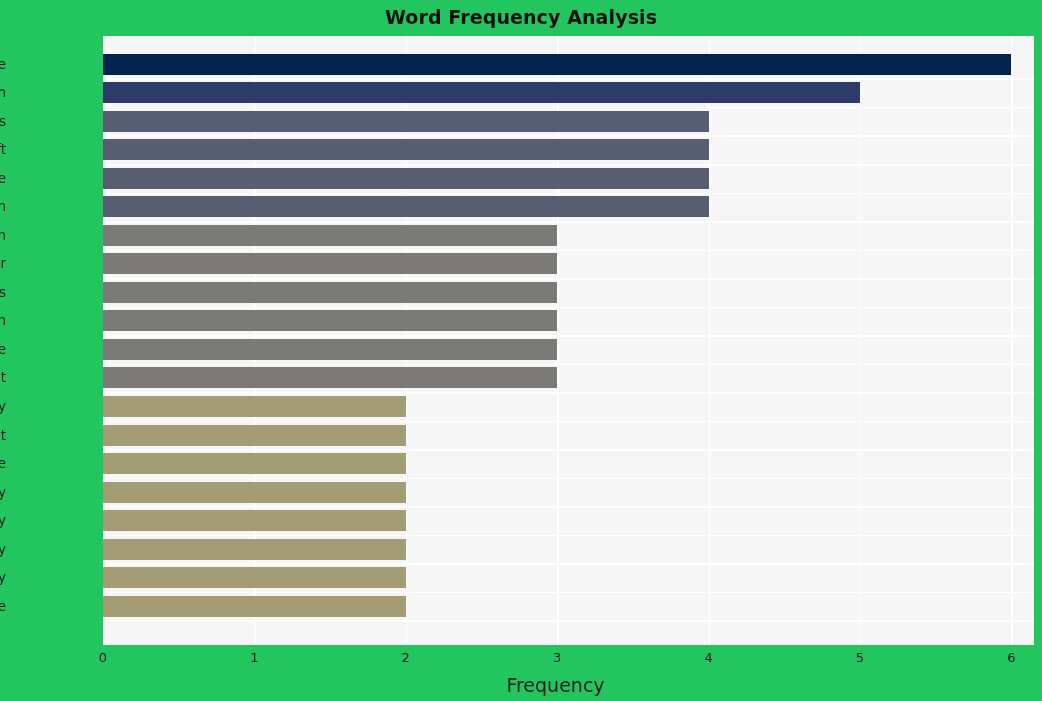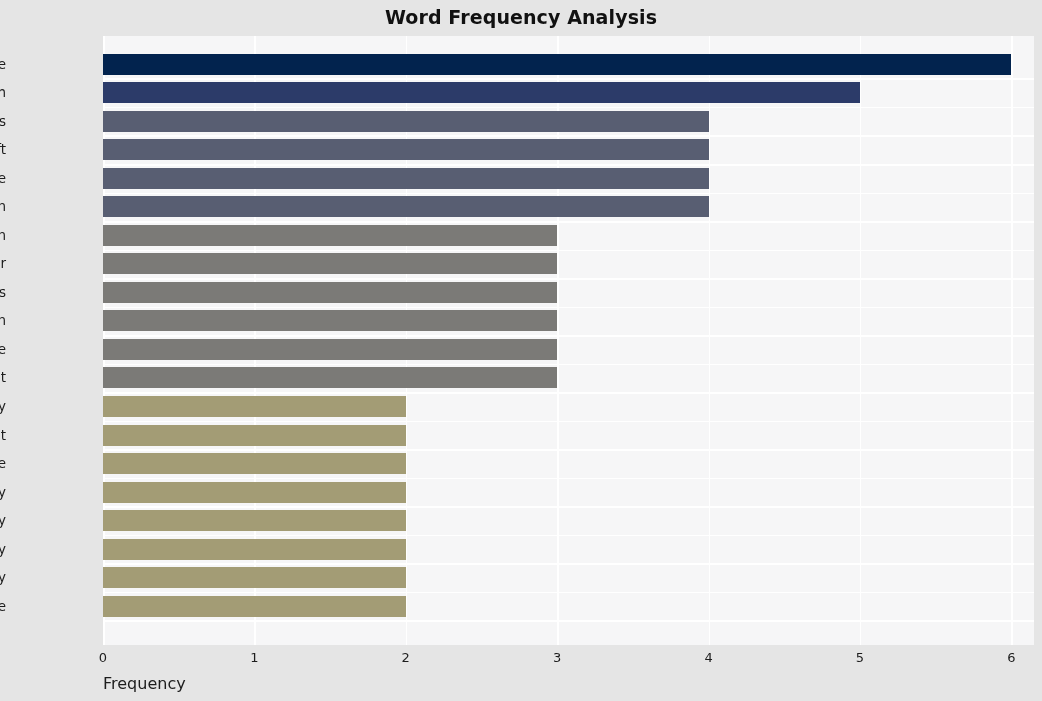--- a/index.html
+++ b/index.html
@@ -12,21 +12,21 @@
     height: 701px;
     font-family: "DejaVu Sans", "Liberation Sans", sans-serif;
     overflow: hidden;
     position: relative;
   }
   #figure {
     position: absolute;
     left: 0; top: 0;
     width: 1042px;
     height: 701px;
-    background: #e5e5e5;
+    background: #22c55e;
   }
   #chart-title {
     position: absolute;
     left: 0;
     top: 6px;
     width: 1042px;
     text-align: center;
     font-size: 19px;
     font-weight: bold;
     color: #111111;
@@ -80,25 +80,25 @@
     position: absolute;
     top: 650px;
     width: 40px;
     margin-left: -20px;
     text-align: center;
     font-size: 13px;
     color: #1d1d1d;
   }
   #xaxis-label {
     position: absolute;
-    left: 103px;
+    left: 90px;
     top: 674px;
     width: 931px;
-    text-align: left;
-    font-size: 16px;
+    text-align: center;
+    font-size: 19px;
     color: #1d1d1d;
   }
 </style>
 </head>
 <body>
 
 <div id="figure">
 
   <div id="chart-title">Word Frequency Analysis</div>
 

